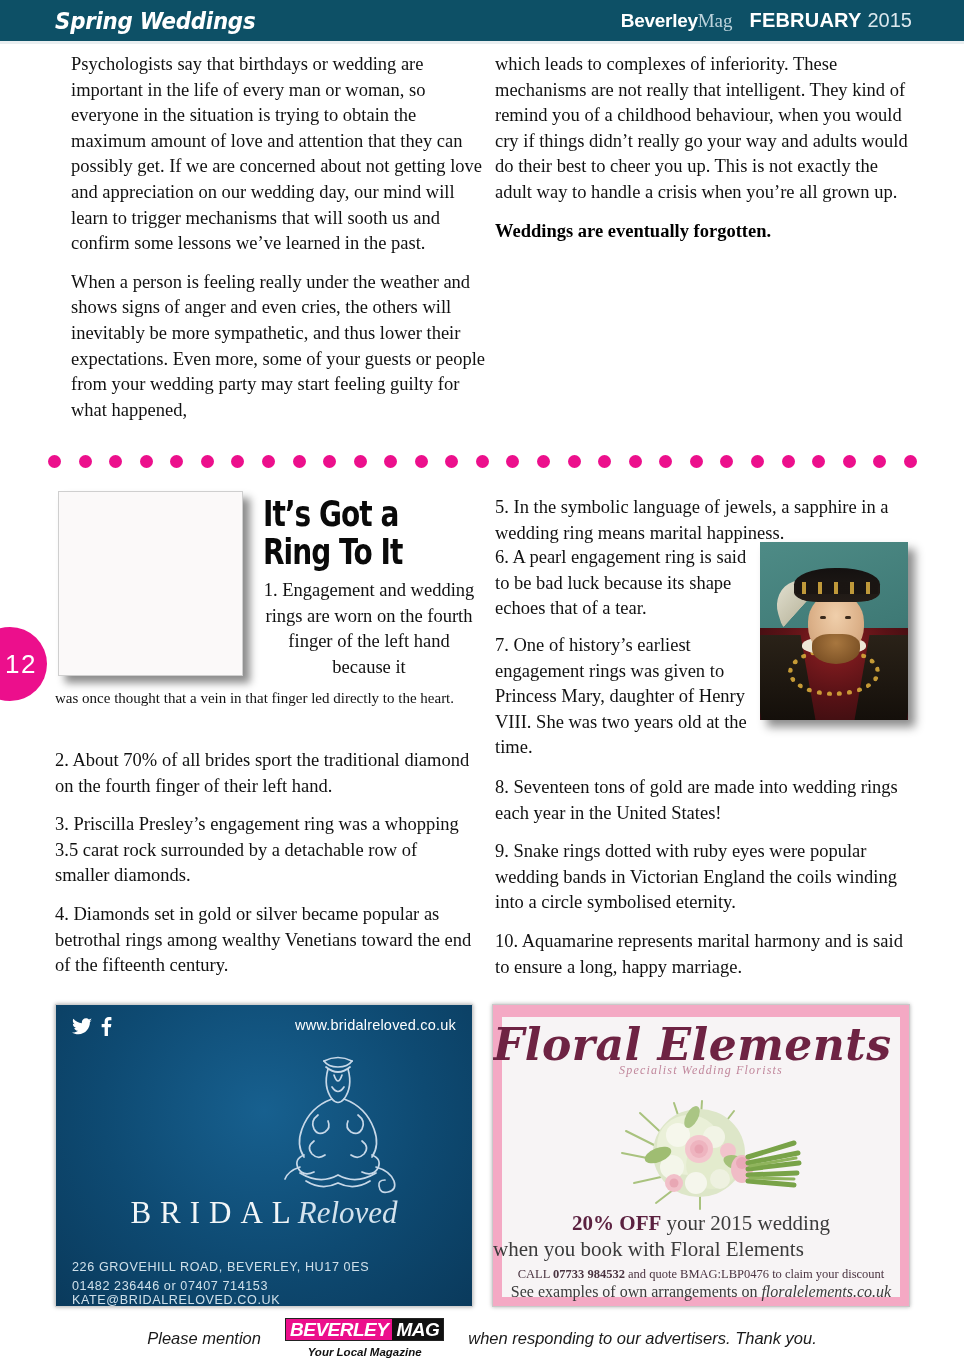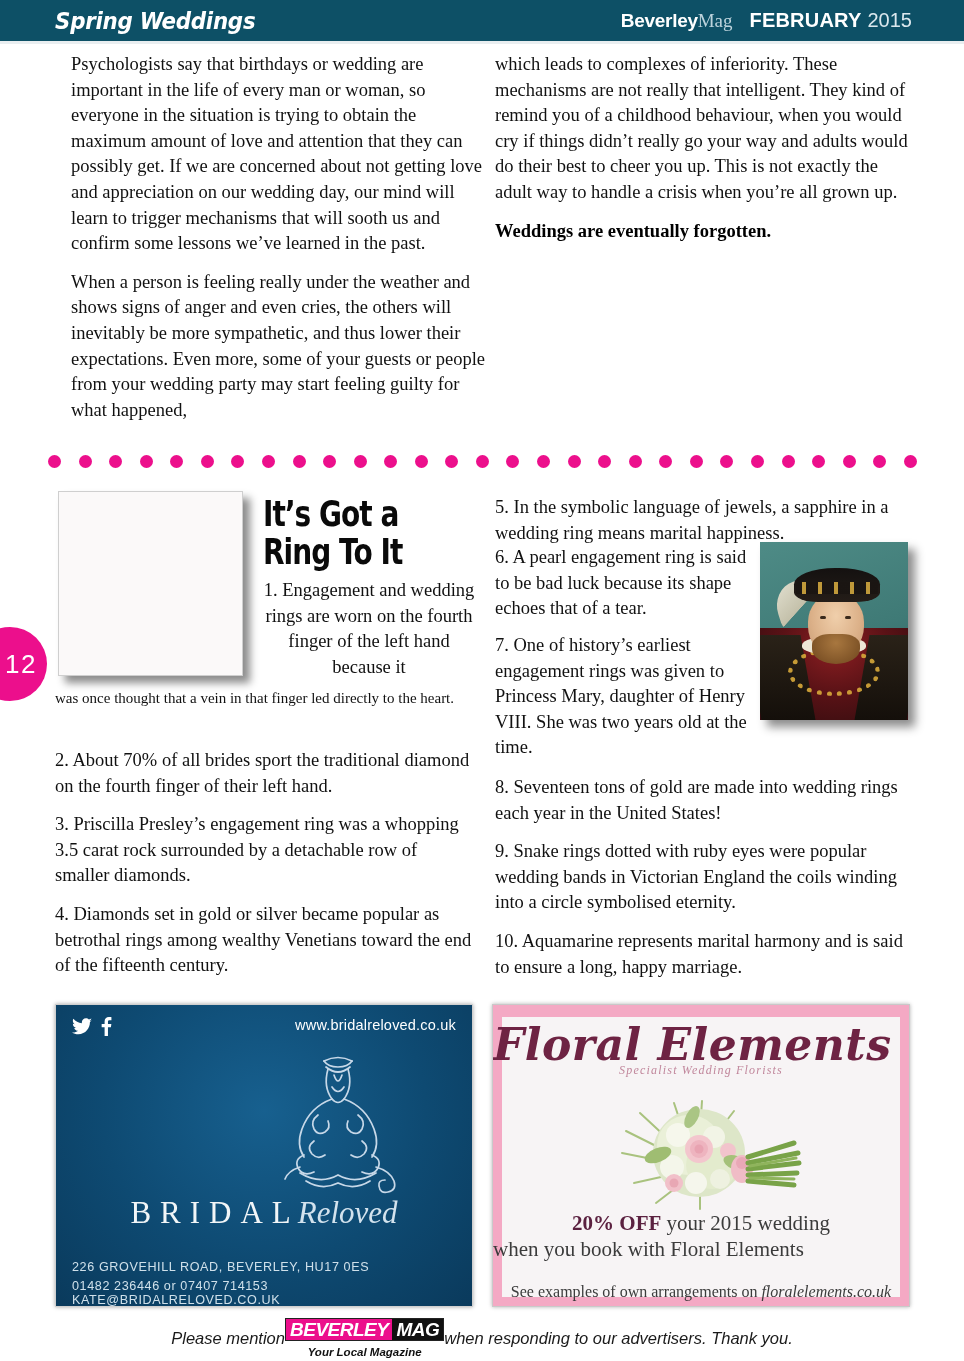--- a/index.html
+++ b/index.html
@@ -256,21 +256,21 @@
   .fl-fine1 b { font-weight:bold; }
   .fl-fine2 {
     position:absolute; left:0; right:0; top:278px; text-align:center;
     font-family:"Liberation Serif", serif; font-size:16px; color:#3b3b3b;
   }
   .fl-fine2 i { font-style:italic; }
 
   
   .footer {
     position:absolute; left:0; top:1318px; width:964px; height:40px;
-    display:flex; align-items:center; justify-content:center; gap:0;
+    display:flex; align-items:center; justify-content:center; gap:24px;
   }
   .footer-text {
     font-family:"Liberation Sans", sans-serif; font-style:italic;
     font-size:16.5px; color:#1a1a1a;
   }
   .footer-logo { position:relative; display:inline-block; }
   .fl-row { display:flex; height:23px; border:1px solid #222; }
   .fl-bev {
     background:#ec0f8c; color:#ffffff;
     font-family:"Liberation Sans", sans-serif; font-weight:bold; font-style:italic;
@@ -628,20 +628,23 @@
           <path d="M154 87 L198 88"></path>
         </g>
       </svg>
     </div>
 
     <div class="fl-offer1">
       <b>20% OFF</b><span> your 2015 wedding</span>
     </div>
     <div class="fl-offer2">when you book with Floral Elements</div>
 
+    <div class="fl-fine1">
+      <span>CALL </span><b>07733 984532</b><span> and quote BMAG:LBP0476 to claim your discount</span>
+    </div>
     <div class="fl-fine2">
       <span>See examples of own arrangements on </span><i>floralelements.co.uk</i>
     </div>
   </div>
 
   <div class="footer">
     <span class="footer-text">Please mention</span>
     <span class="footer-logo">
       <span class="fl-row">
         <span class="fl-bev">BEVERLEY</span>

